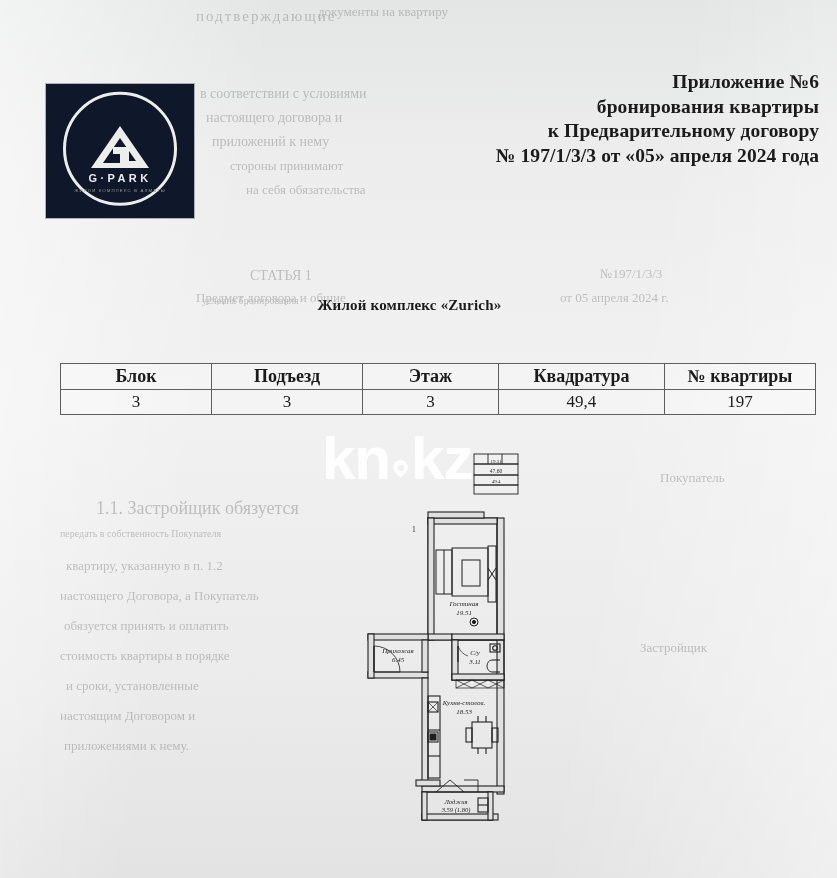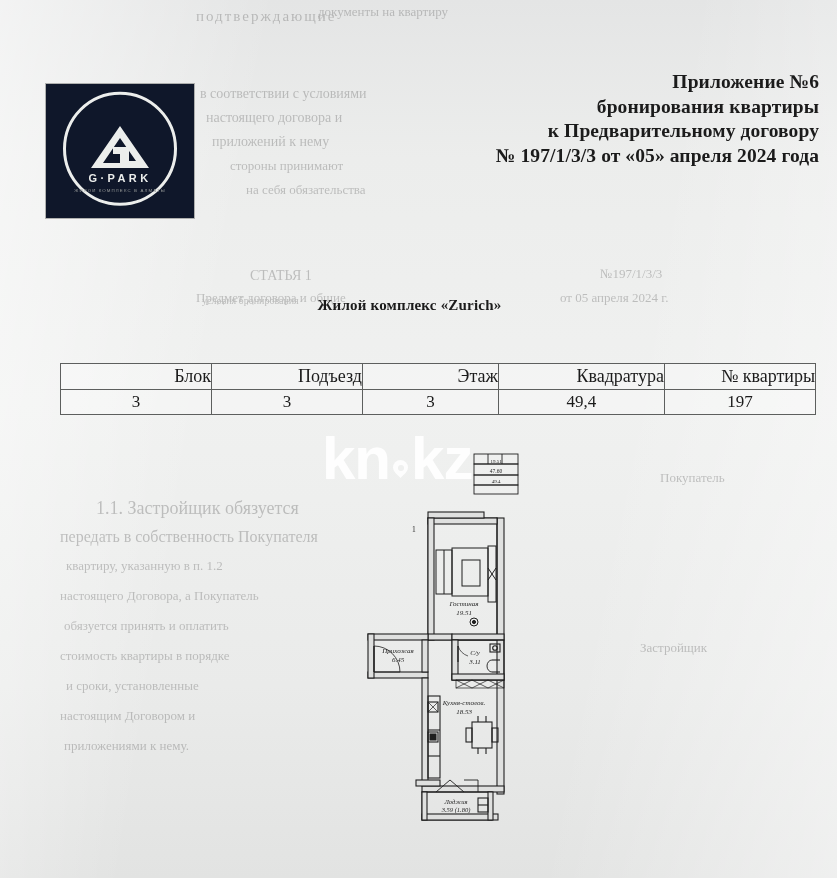--- a/index.html
+++ b/index.html
@@ -127,24 +127,23 @@
     table-layout: fixed;
     background: rgba(255,255,255,0.25);
   }
   .info-table th, .info-table td {
     border: 1px solid #5d5f5e;
     text-align: center;
     font-family: "Liberation Serif", serif;
   }
   .info-table th {
     font-size: 18px;
-    font-weight: 400;
+    font-weight: 700;
     height: 25px;
     padding: 0;
-    text-align: right;
   }
   .info-table td {
     font-size: 17px;
     font-weight: 400;
     height: 24px;
     padding: 0;
   }
 
   
   .watermark {
@@ -211,21 +210,21 @@
     <span style="left:206px; top:110px; font-size:14px;">настоящего договора и</span>
     <span style="left:212px; top:134px; font-size:14px;">приложений к нему</span>
     <span style="left:230px; top:158px; font-size:13px;">стороны принимают</span>
     <span style="left:246px; top:182px; font-size:13px;">на себя обязательства</span>
     <span style="left:250px; top:268px; font-size:14px;">СТАТЬЯ 1</span>
     <span style="left:196px; top:290px; font-size:13px;">Предмет договора и общие</span>
     <span style="left:202px; top:295px; font-size:10px;">условия бронирования</span>
     <span style="left:600px; top:266px; font-size:13px;">№197/1/3/3</span>
     <span style="left:560px; top:290px; font-size:13px;">от 05 апреля 2024 г.</span>
     <span style="left:96px; top:498px; font-size:18px;text-align:right;">1.1. Застройщик обязуется</span>
-    <span style="left:60px; top:528px; font-size:16px;">передать в собственность Покупателя</span>
+    <span style="left:60px; top:528px; font-size:10px;">передать в собственность Покупателя</span>
     <span style="left:66px; top:558px; font-size:13px;">квартиру, указанную в п. 1.2</span>
     <span style="left:60px; top:588px; font-size:13px;">настоящего Договора, а Покупатель</span>
     <span style="left:64px; top:618px; font-size:13px;">обязуется принять и оплатить</span>
     <span style="left:60px; top:648px; font-size:13px;">стоимость квартиры в порядке</span>
     <span style="left:66px; top:678px; font-size:13px;">и сроки, установленные</span>
     <span style="left:60px; top:708px; font-size:13px;">настоящим Договором и</span>
     <span style="left:64px; top:738px; font-size:13px;">приложениями к нему.</span>
     <span style="left:660px; top:470px; font-size:13px;">Покупатель</span>
     <span style="left:640px; top:640px; font-size:13px;">Застройщик</span>
   </div>

